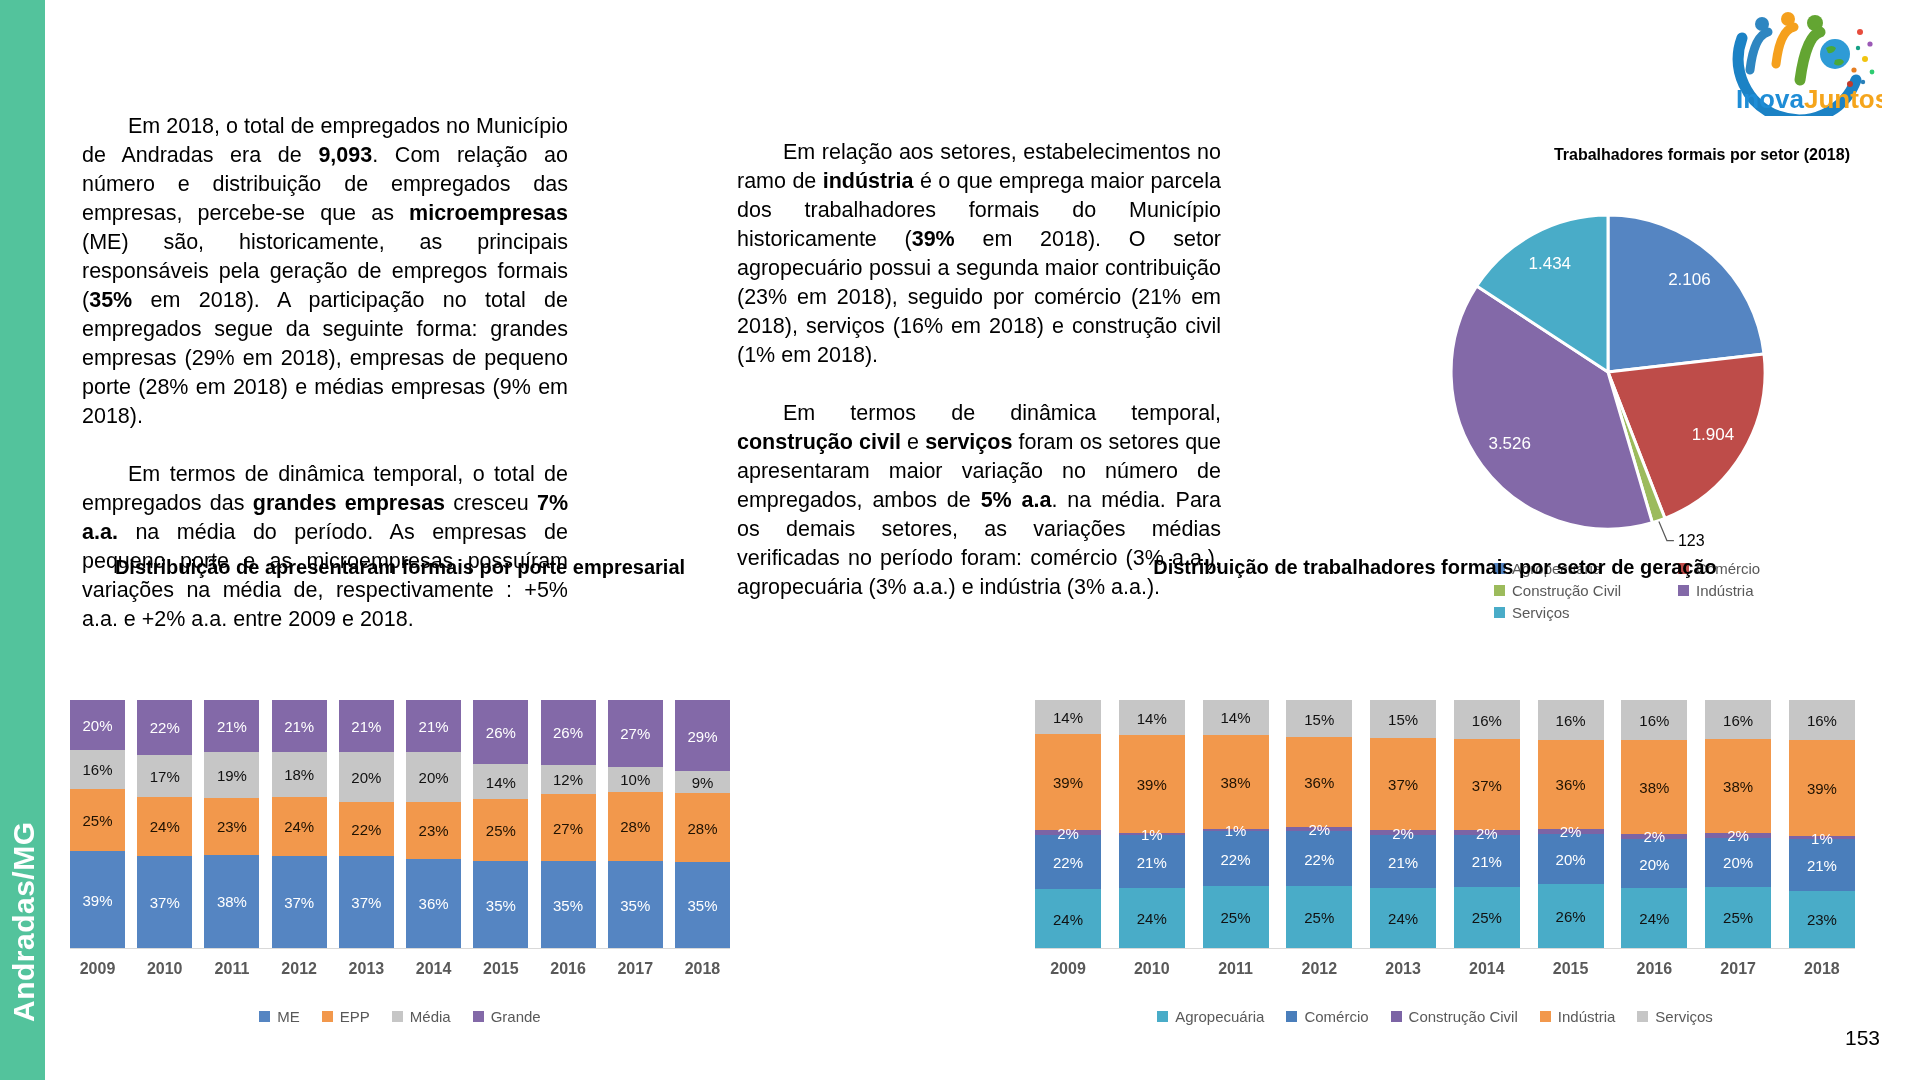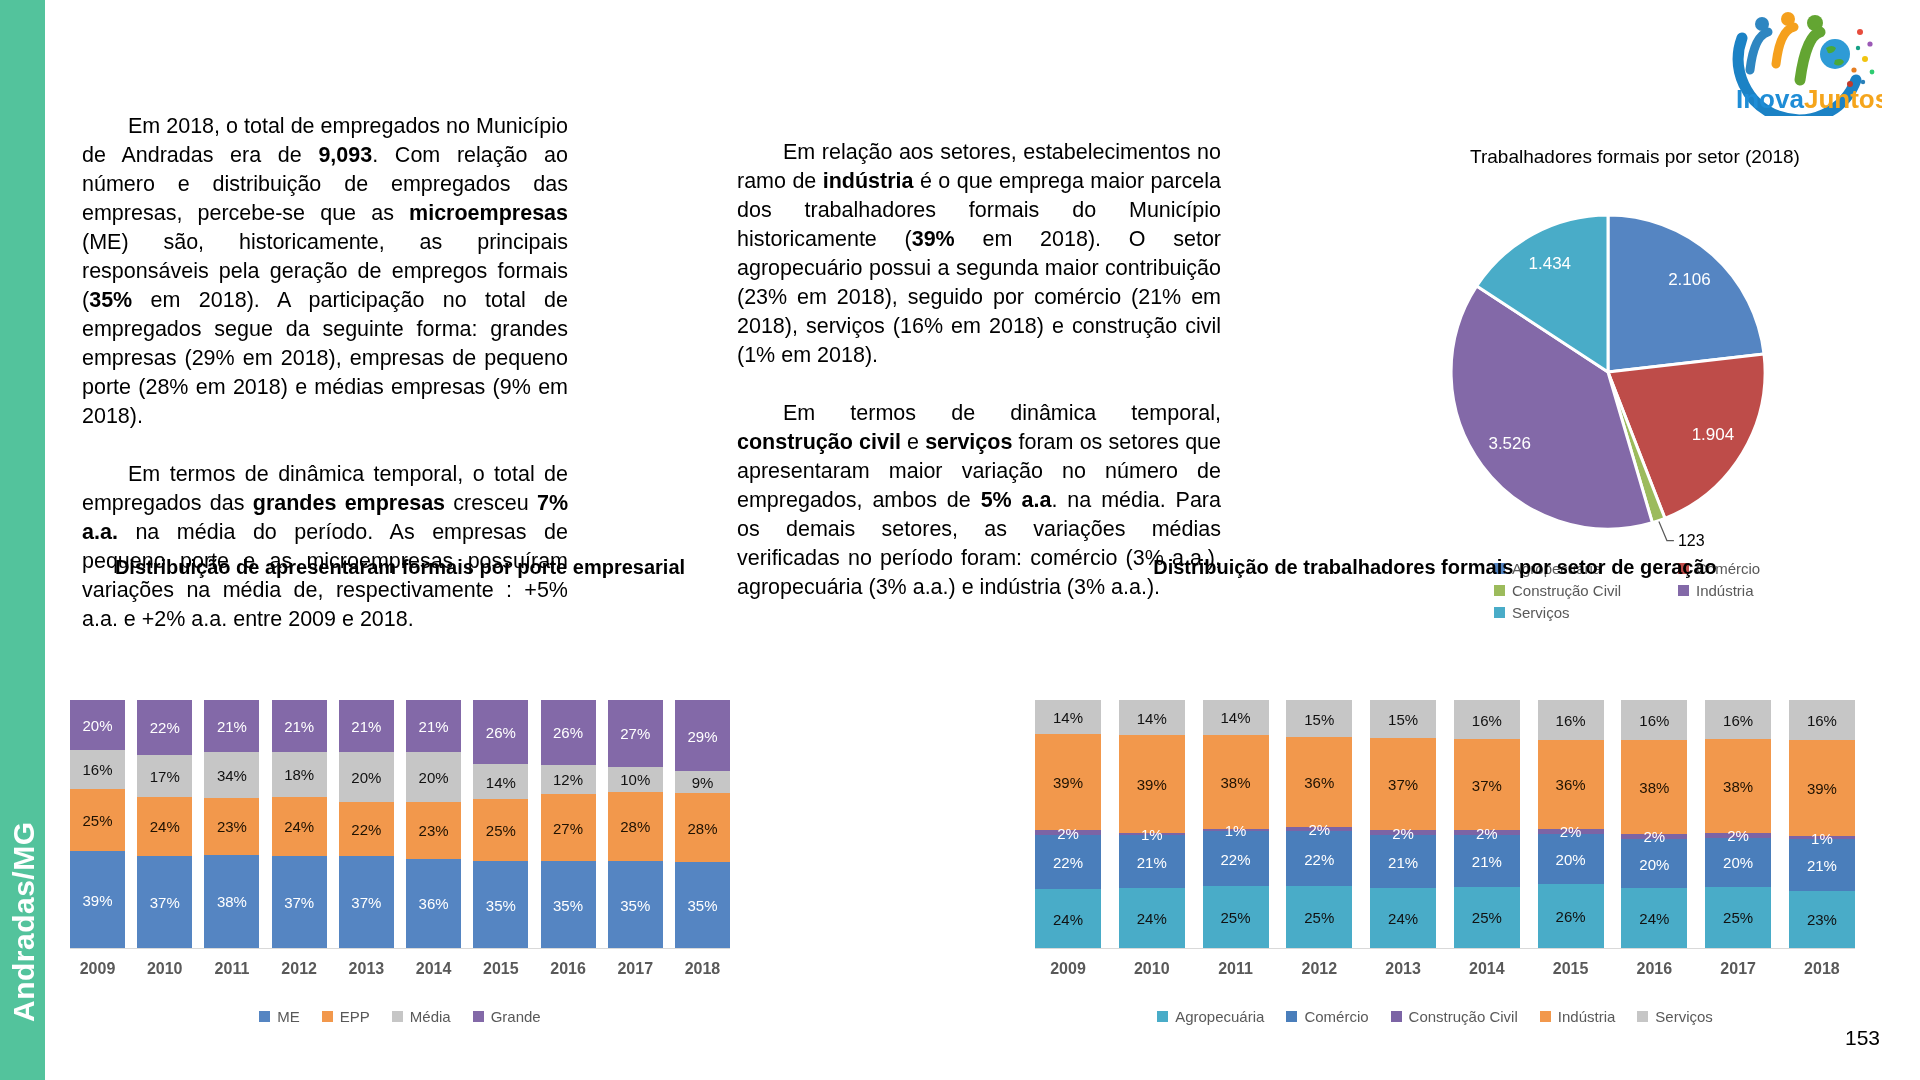--- a/index.html
+++ b/index.html
@@ -12,22 +12,22 @@
         width:240px;font-size:30px;font-weight:bold;color:#ffffff;white-space:nowrap;letter-spacing:.5px;}
 
   
   .doc-col{position:absolute;font-size:21.5px;line-height:29px;text-align:justify;}
   .doc-col p{margin:0 0 29px 0;text-indent:46px;}
   .doc-col b{font-weight:bold;margin-top:36px;}
   .col1{left:82px;top:112px;width:486px;}
   .col2{left:737px;top:138px;width:484px;}
 
   
-  .pie-title{position:absolute;left:1420px;top:146px;width:430px;text-align:center;
-        font-size:19px;font-weight:normal;}
+  .pie-title{position:absolute;left:1420px;top:146px;width:430px;text-align:right;
+        font-size:16px;font-weight:bold;}
   .pie-svg{position:absolute;left:1438px;top:203px;}
   .pie-legend{position:absolute;left:1494px;top:560px;display:grid;
         grid-template-columns:184px 156px;row-gap:5px;}
   .legend-item{display:flex;align-items:center;gap:7px;font-size:15px;color:#595959;white-space:nowrap;}
   .legend-swatch{width:11px;height:11px;flex:0 0 11px;}
 
   
   .bar-chart{position:absolute;top:556px;height:500px;}
   .chart-left{left:60px;width:680px;}
   .chart-right{left:1005px;width:860px;}
@@ -142,21 +142,21 @@
           </div>
         </div>
         <div class="bar">
           <div class="bar-seg" style="height: 93.3069px; background: rgb(85, 133, 194);">
             <div class="seg-label" style="color: rgb(255, 255, 255);">38%</div>
           </div>
           <div class="bar-seg" style="height: 56.4752px; background: rgb(242, 152, 76);">
             <div class="seg-label" style="color: rgb(31, 18, 2);">23%</div>
           </div>
           <div class="bar-seg" style="height: 46.6535px; background: rgb(198, 198, 198);">
-            <div class="seg-label" style="color: rgb(17, 17, 17);">34%</div>
+            <div class="seg-label" style="color: rgb(17, 17, 17);">19%</div>
           </div>
           <div class="bar-seg" style="height: 51.5644px; background: rgb(131, 105, 168);">
             <div class="seg-label" style="color: rgb(255, 255, 255);">21%</div>
           </div>
         </div>
         <div class="bar">
           <div class="bar-seg" style="height: 91.76px; background: rgb(85, 133, 194);">
             <div class="seg-label" style="color: rgb(255, 255, 255);">37%</div>
           </div>
           <div class="bar-seg" style="height: 59.52px; background: rgb(242, 152, 76);">

